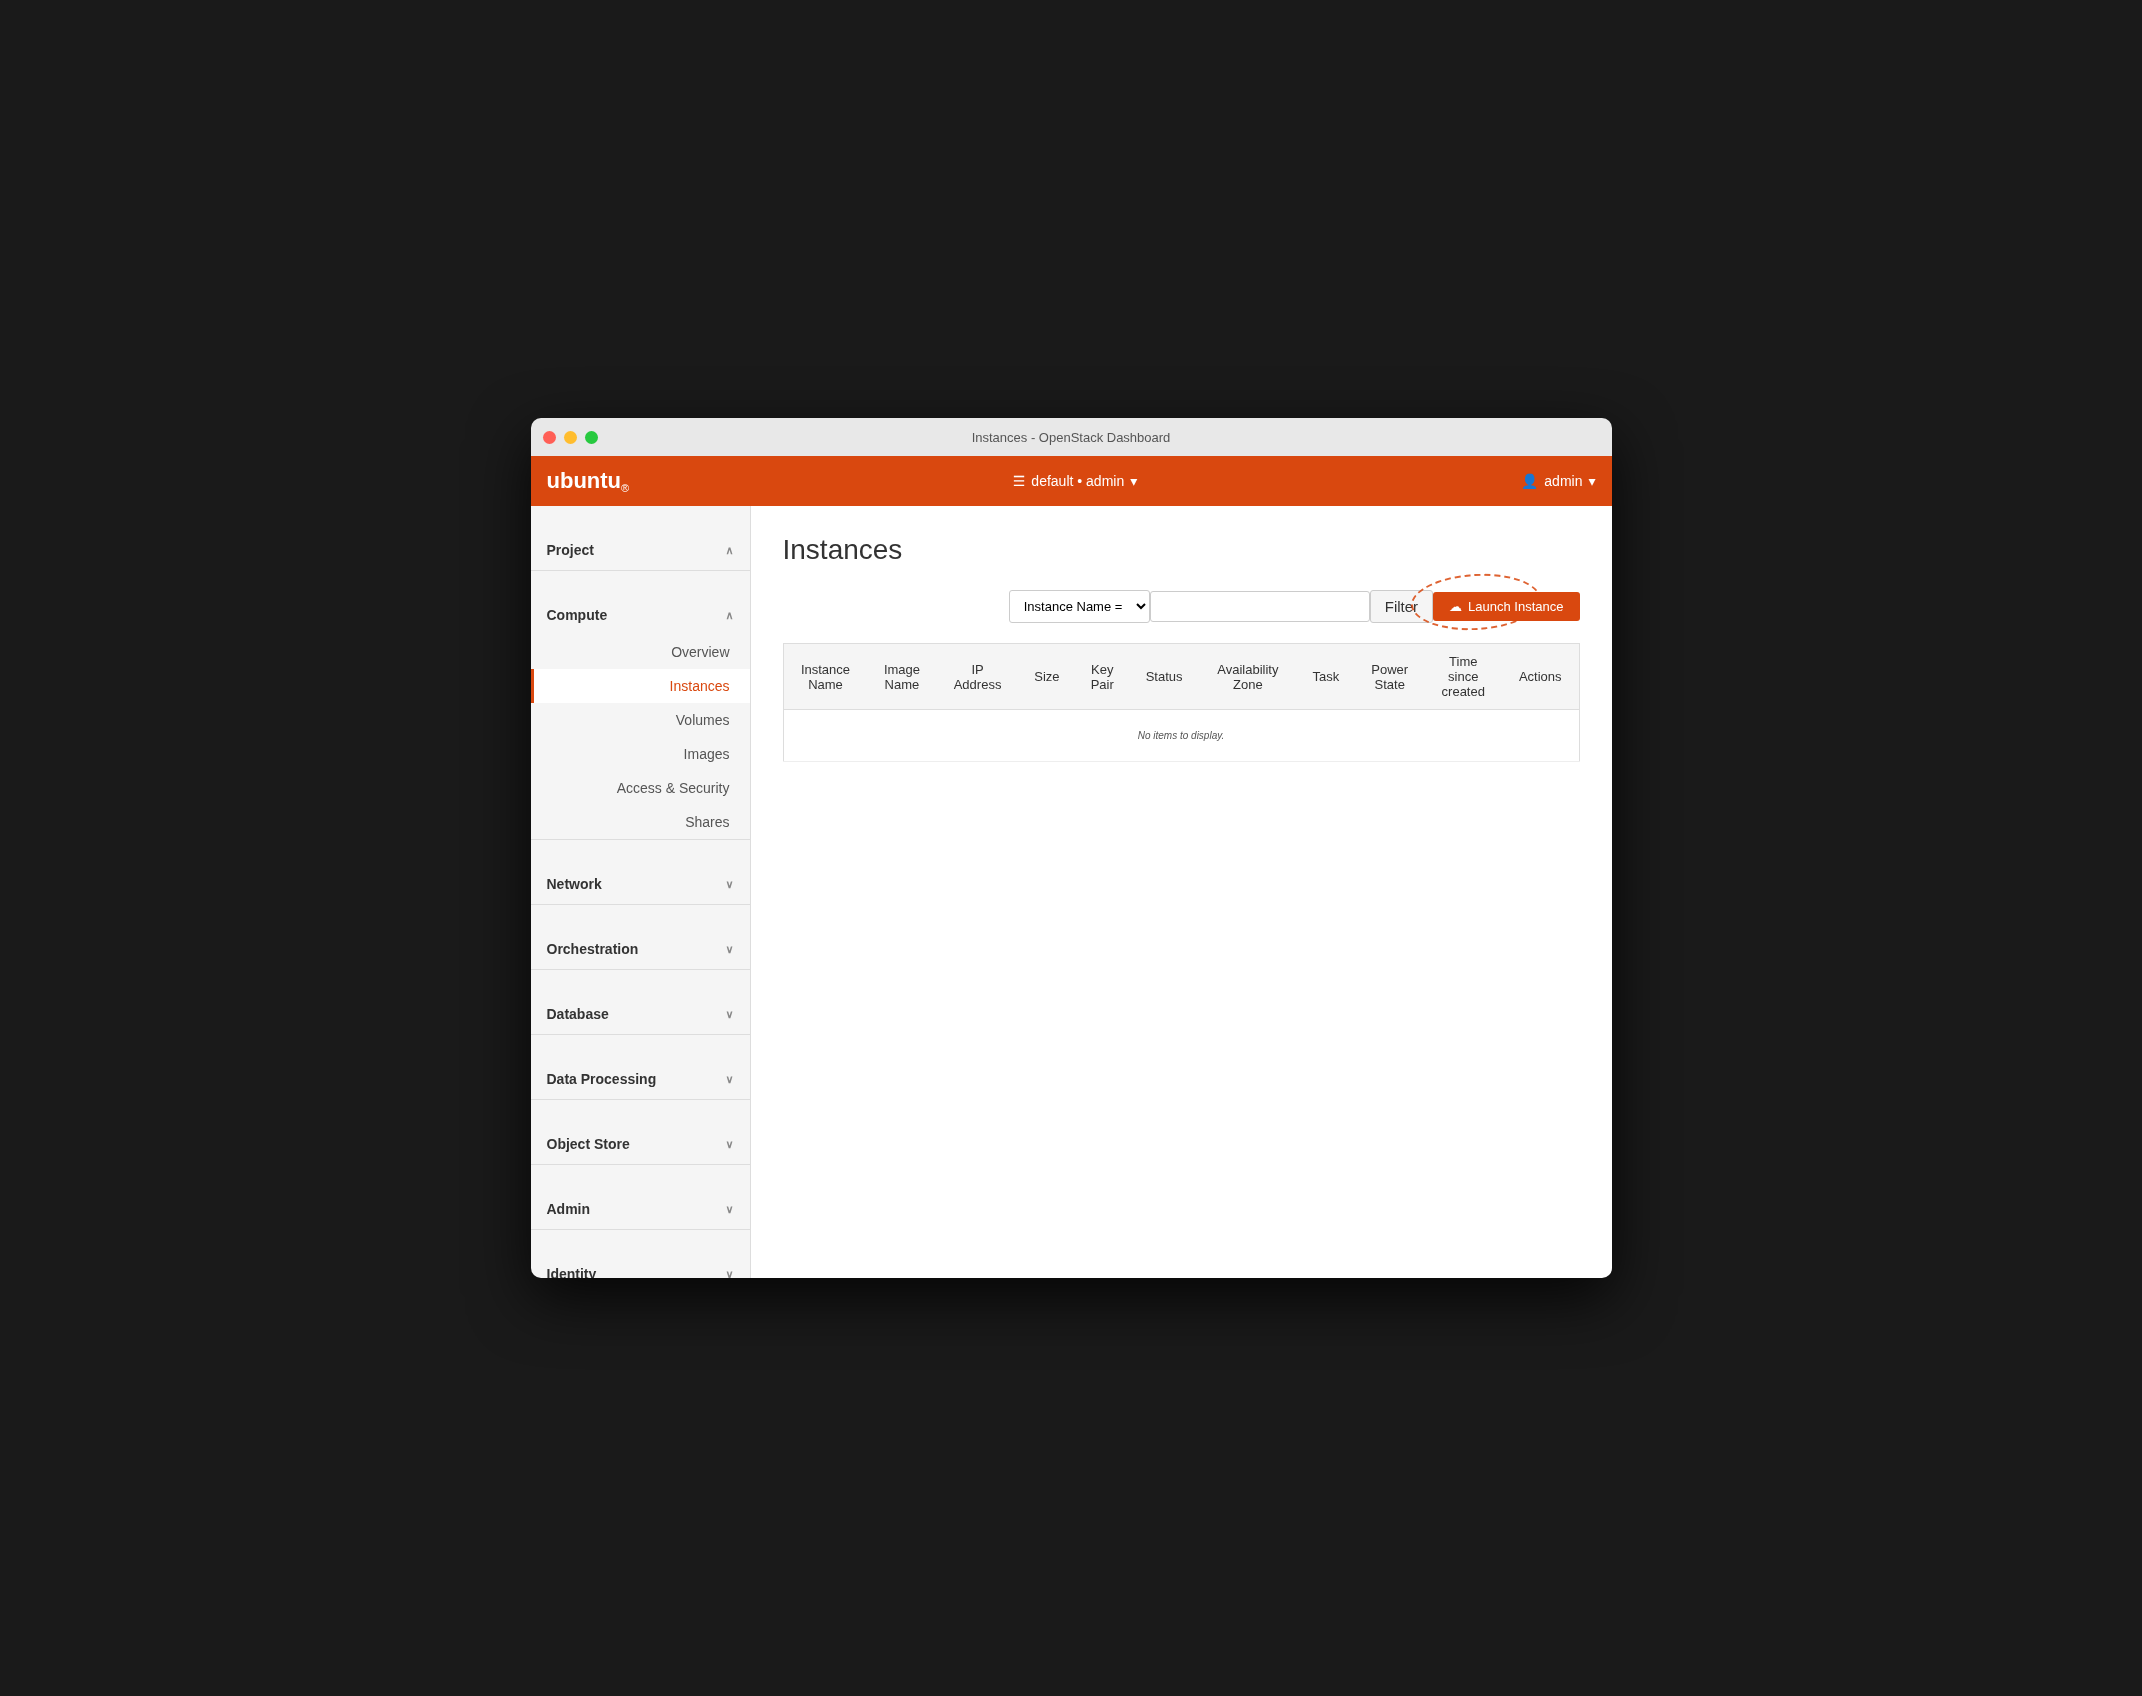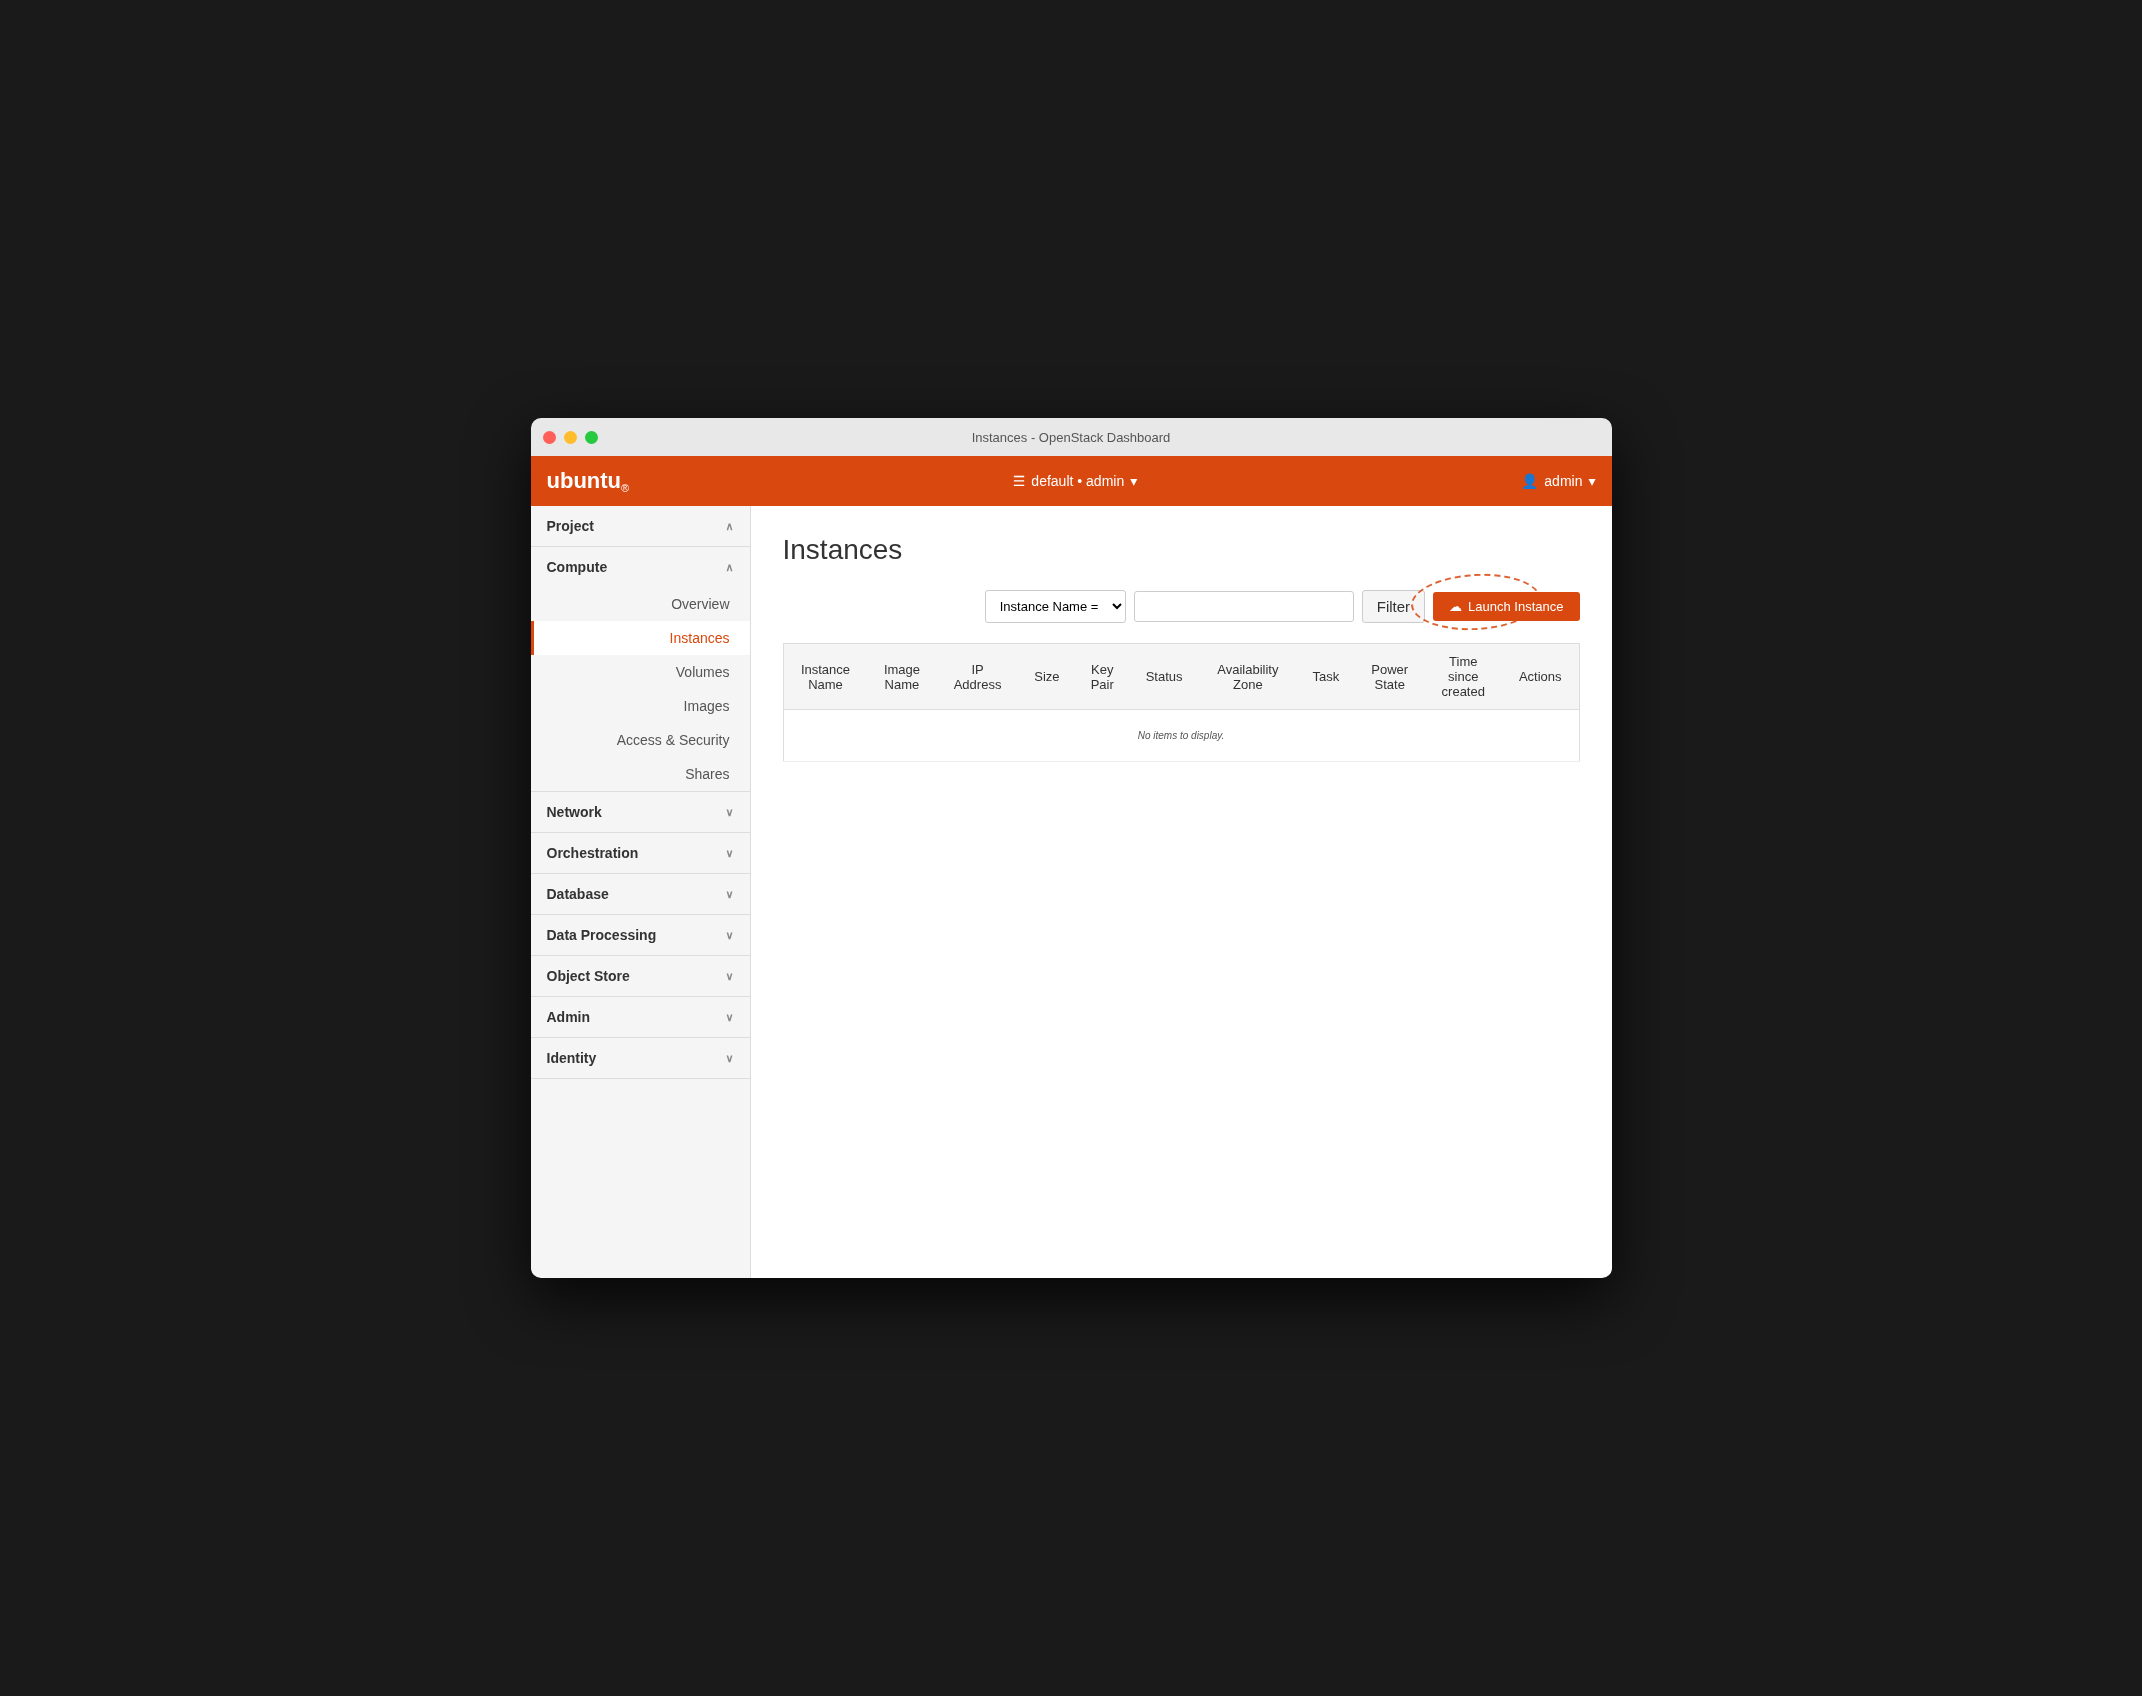--- a/index.html
+++ b/index.html
@@ -111,20 +111,21 @@
     }
     .sidebar-group-header {
       display: flex;
       justify-content: space-between;
       align-items: center;
       padding: 12px 16px;
       font-size: 14px;
       font-weight: 600;
       color: #333;
       cursor: pointer;
+      margin-top: 24px;
     }
     .sidebar-group-header .chevron {
       font-size: 11px;
       color: #888;
     }
     .sidebar-item {
       padding: 9px 20px 9px 28px;
       font-size: 14px;
       color: #555;
       cursor: pointer;
@@ -149,21 +150,20 @@
       font-size: 28px;
       font-weight: 300;
       color: #333;
       margin-bottom: 24px;
     }
 
     
     .filter-row {
       display: flex;
       align-items: center;
-      gap: 8px;
       margin-bottom: 20px;
       justify-content: flex-end;
       position: relative;
     }
     .filter-select {
       padding: 7px 10px;
       border: 1px solid #ccc;
       border-radius: 3px;
       font-size: 13px;
       background: white;

